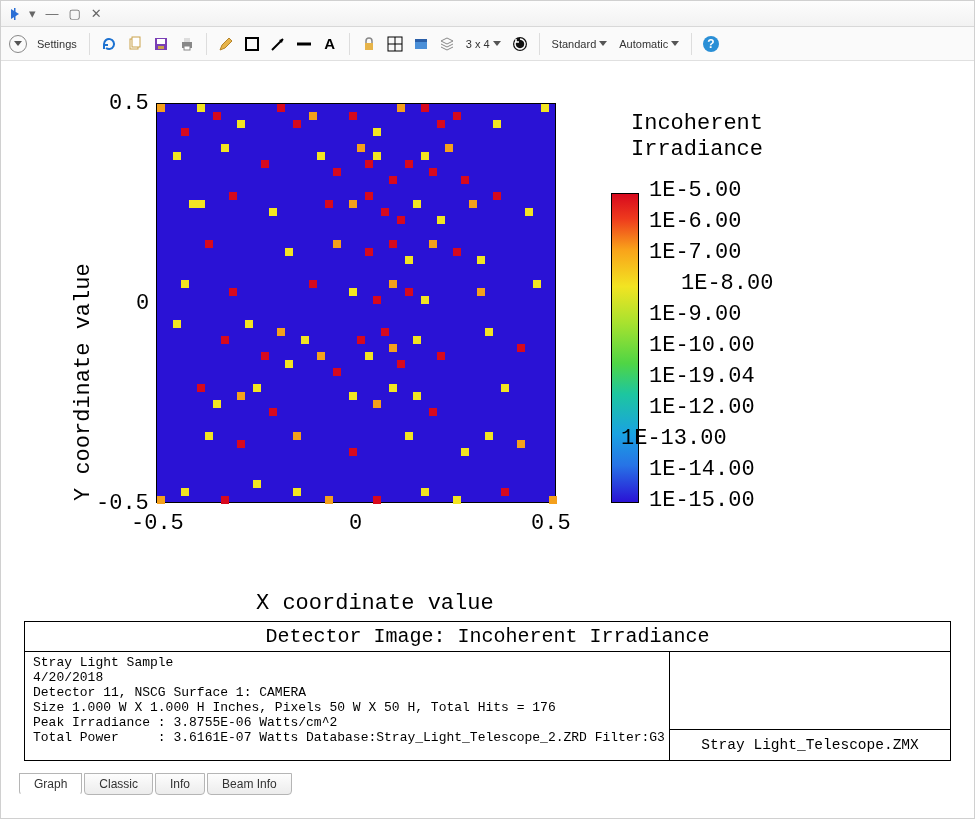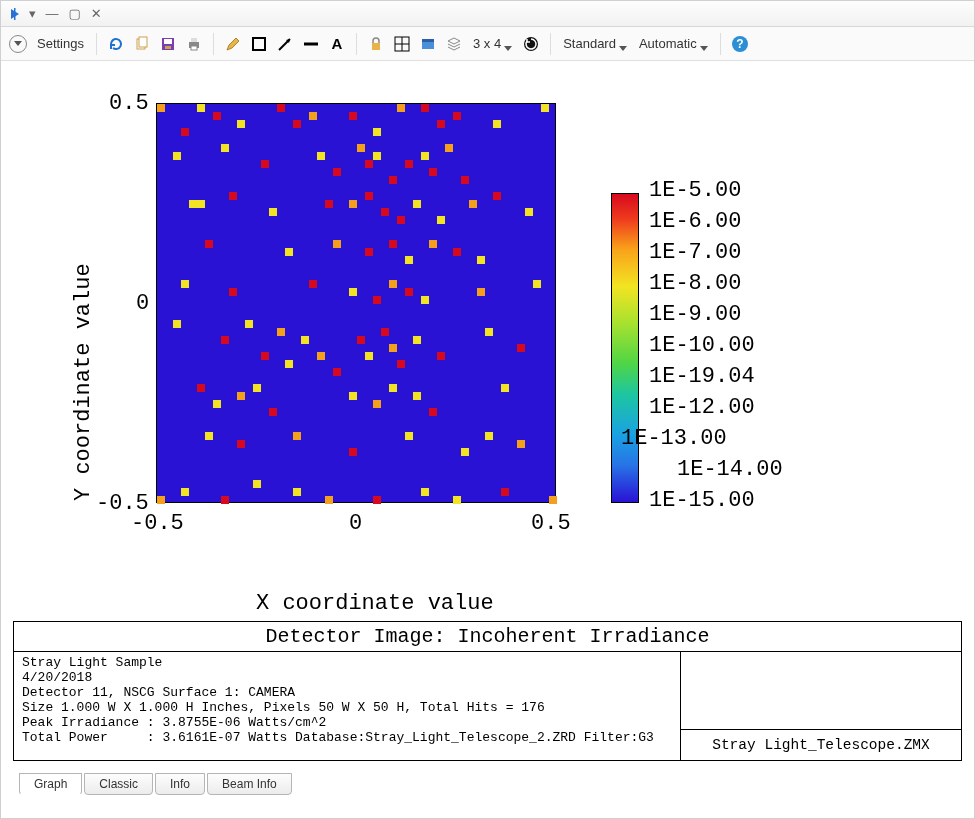--- a/index.html
+++ b/index.html
@@ -29,21 +29,21 @@
   .titlebar .winbtns span { cursor:pointer; font-size:13px; line-height:1; }
   .toolbar {
     display:flex; align-items:center; height:34px;
     padding: 0 6px; gap:4px;
     border-bottom:1px solid #e0e0e0;
     background:#fafafa;
   }
   .toolbar .sep { width:1px; height:22px; background:#ddd; margin:0 4px; }
   .tbtn { width:22px; height:22px; display:flex; align-items:center; justify-content:center; cursor:pointer; border-radius:2px; }
   .tbtn svg { display:block; }
-  .tlabel { font-size:13px; color:#333; padding:0 4px; cursor:pointer; display:flex; align-items:flex-end; gap:3px; }
+  .tlabel { font-size:11px; color:#333; padding:0 4px; cursor:pointer; display:flex; align-items:center; gap:3px; }
   .caret { width:0;height:0;border-left:4px solid transparent;border-right:4px solid transparent;border-top:5px solid #555; display:inline-block; }
   .chevcircle { width:18px;height:18px;border:1px solid #888;border-radius:50%;display:flex;align-items:center;justify-content:center; }
   .chevcircle .caret { border-top-color:#555; }
 
   .plot-area {
     width: 975px;
     height: 560px;
     position: relative;
     background:#fff;
   }
@@ -60,21 +60,21 @@
   }
   .px { position:absolute; width:8px; height:8px; }
   .colorbar-title { position:absolute; left:630px; top:50px; font-family: Consolas,"Courier New",monospace; font-size:22px; line-height:1.2; }
   .colorbar {
     position:absolute; left:610px; top:132px; width:28px; height:310px;
     background: linear-gradient(to bottom, #d7091e 0%, #ee3a1d 8%, #f9a21a 18%, #f2e422 30%, #a7e22f 42%, #4fd545 55%, #1dc6a0 65%, #1aa2e2 78%, #2774e6 88%, #2a12d5 100%);
     border:1px solid #000;
   }
   .cblabel { position:absolute; font-family:Consolas,"Courier New",monospace; font-size:22px; }
   .infobox {
-    margin: 0 12px;
+    margin: 0 23px;
     border:1.5px solid #000;
   }
   .infobox-title { text-align:center; font-family:Consolas,"Courier New",monospace; font-size:20px; padding:3px 0; border-bottom:1.5px solid #000; }
   .infobox-body { display:flex; }
   .infobox-left { flex:1; padding:4px 0 14px 8px; font-family:Consolas,"Courier New",monospace; font-size:13px; line-height:1.15; white-space:pre; border-right:1.5px solid #000; }
   .infobox-right { width:280px; border-left:0; display:flex; flex-direction:column; }
   .infobox-right .upper { flex:1; border-bottom:1.5px solid #000; }
   .infobox-right .lower { padding:6px; text-align:center; font-family:Consolas,"Courier New",monospace; font-size:14.5px; line-height:1.25; }
   .tabs { display:flex; align-items:flex-end; height:26px; padding-left:18px; margin-top:8px; }
   .tab {
@@ -340,32 +340,36 @@
       <div class="px" style="background: rgb(242, 228, 34); left: 96px; top: 376px;"></div>
       <div class="px" style="background: rgb(242, 228, 34); left: 136px; top: 384px;"></div>
       <div class="px" style="background: rgb(244, 160, 28); left: 168px; top: 392px;"></div>
       <div class="px" style="background: rgb(215, 9, 30); left: 216px; top: 392px;"></div>
       <div class="px" style="background: rgb(242, 228, 34); left: 264px; top: 384px;"></div>
       <div class="px" style="background: rgb(242, 228, 34); left: 296px; top: 392px;"></div>
       <div class="px" style="background: rgb(215, 9, 30); left: 344px; top: 384px;"></div>
       <div class="px" style="background: rgb(244, 160, 28); left: 392px; top: 392px;"></div>
     </div>
 
+  <div class="colorbar-title">
+    <div style="white-space:pre-line;">Incoherent
+Irradiance</div>
+  </div>
   <div class="colorbar"></div>
   <div id="cblabels">
       <div class="cblabel" style="left: 648px; top: 117px;">1E-5.00</div>
       <div class="cblabel" style="left: 648px; top: 148px;">1E-6.00</div>
       <div class="cblabel" style="left: 648px; top: 179px;">1E-7.00</div>
-      <div class="cblabel" style="left: 648px; top: 210px;">1E-8.00</div>
+      <div class="cblabel" style="left: 680px; top: 210px;">1E-8.00</div>
       <div class="cblabel" style="left: 648px; top: 241px;">1E-9.00</div>
       <div class="cblabel" style="left: 648px; top: 272px;">1E-10.00</div>
       <div class="cblabel" style="left: 648px; top: 303px;">1E-19.04</div>
       <div class="cblabel" style="left: 648px; top: 334px;">1E-12.00</div>
       <div class="cblabel" style="left: 620px; top: 365px;">1E-13.00</div>
-      <div class="cblabel" style="left: 676px; top: 396px;">1E-14.00</div>
+      <div class="cblabel" style="left: 648px; top: 396px;">1E-14.00</div>
       <div class="cblabel" style="left: 648px; top: 427px;">1E-15.00</div>
     </div>
 </div>
 
 <div class="infobox">
   <div class="infobox-title">Detector Image: Incoherent Irradiance</div>
   <div class="infobox-body">
     <div class="infobox-left">Stray Light Sample
 4/20/2018
 Detector 11, NSCG Surface 1: CAMERA

